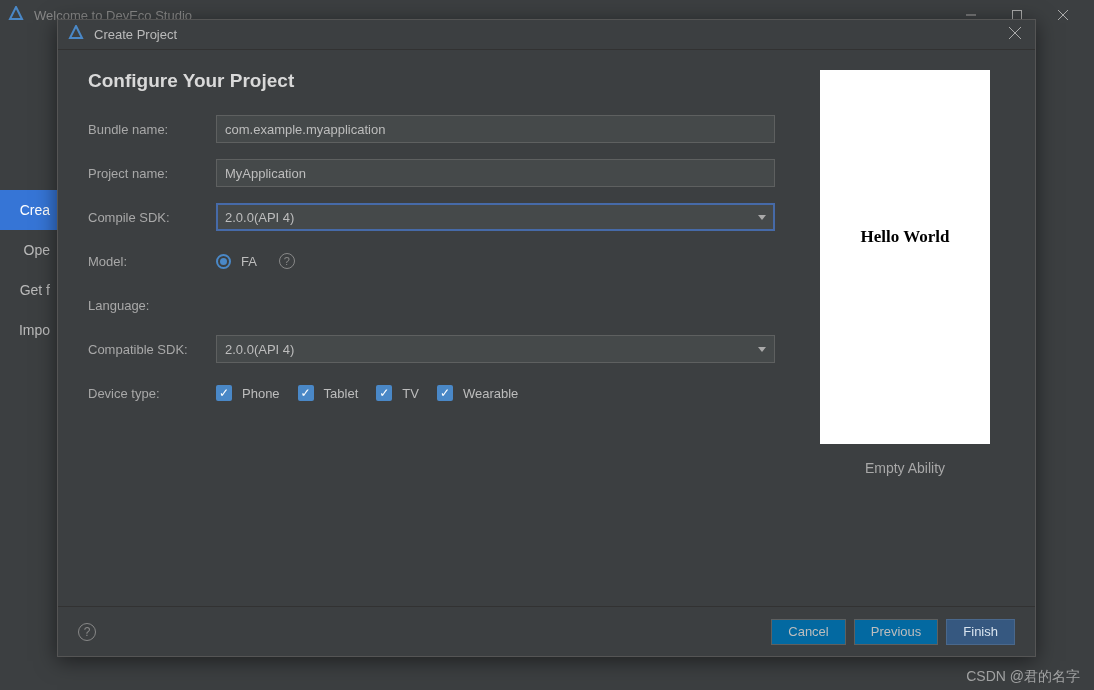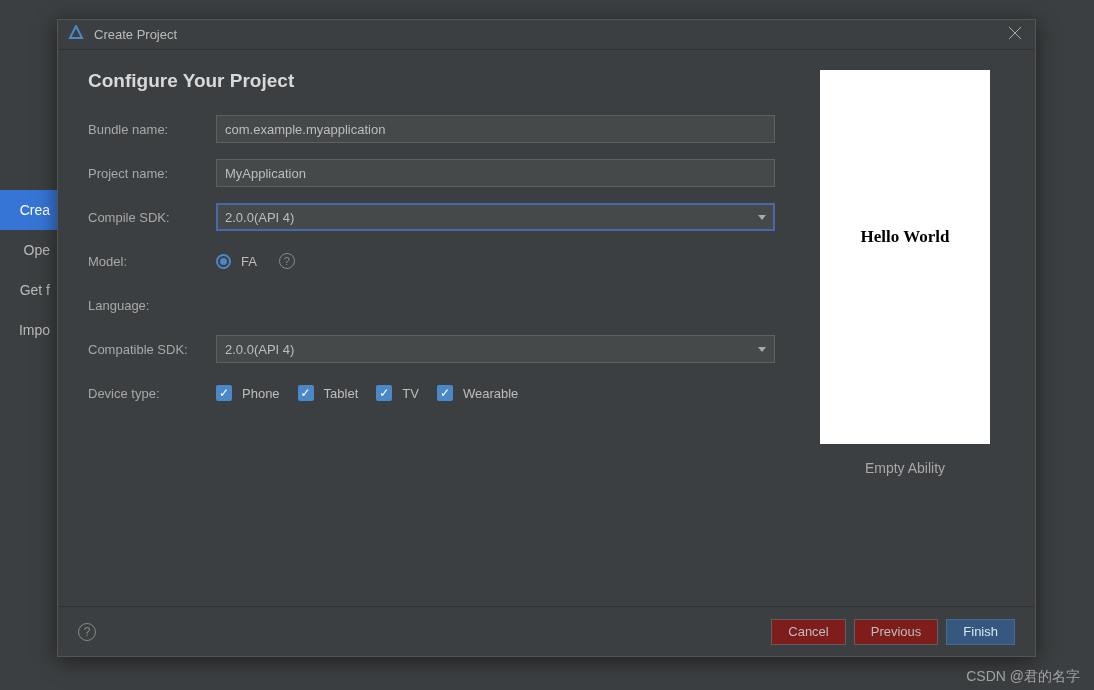--- a/index.html
+++ b/index.html
@@ -45,31 +45,57 @@
 .checkbox { width:16px; height:16px; background:#4a88c7; display:flex; align-items:center; justify-content:center; color:#fff; font-size:12px; border-radius:2px; }
 
 .preview-col { width:200px; margin-left:30px; display:flex; flex-direction:column; align-items:center; }
 .preview-pane { width:170px; height:374px; background:#fff; display:flex; align-items:center; justify-content:center; }
 .preview-text { color:#000; font-weight:bold; font-size:17px; font-family:"Times New Roman",serif; margin-top:-40px; }
 .preview-label { color:#a8a8a8; font-size:14px; margin-top:16px; }
 
 .dialog-footer { height:50px; border-top:1px solid #323232; display:flex; align-items:center; padding:0 20px; }
 .footer-help { width:18px; height:18px; border:1.5px solid #888; border-radius:50%; display:flex; align-items:center; justify-content:center; color:#888; font-size:12px; }
 .footer-btns { margin-left:auto; display:flex; gap:8px; }
-.btn { height:26px; padding:0 16px; font-size:13px; border:1px solid #5e6060; background:#7f1d1d; color:#bdbdbd; cursor:pointer; }
+.btn { height:26px; padding:0 16px; font-size:13px; border:1px solid #5e6060; background:#0369a1; color:#bdbdbd; cursor:pointer; }
 .btn.primary { background:#365880; border-color:#4a688c; color:#d9e4ef; }
 
 .watermark { position:absolute; right:14px; bottom:4px; color:#ccc; font-size:14px; opacity:0.7; }
 
 .tri { width:0; height:0; border-left:4px solid transparent; border-right:4px solid transparent; border-top:5px solid #aaa; }
 </style>
 </head>
 <body>
 
 <div class="main-window">
+  <div class="main-titlebar">
+    <span class="logo">
+      <svg width="16" height="16" viewBox="0 0 16 16">
+          <path d="M8 1 L14 13 L2 13 Z" fill="none" stroke="#4a88c7" stroke-width="2"></path>
+        </svg>
+    </span>
+    <span>Welcome to DevEco Studio</span>
+    <div class="win-controls">
+      <div class="win-btn">
+          <svg width="10" height="10">
+            <line x1="0" y1="5" x2="10" y2="5" stroke="#aaa" stroke-width="1"></line>
+          </svg>
+        </div>
+      <div class="win-btn">
+          <svg width="10" height="10">
+            <rect x="0.5" y="0.5" width="9" height="9" fill="none" stroke="#aaa" stroke-width="1"></rect>
+          </svg>
+        </div>
+      <div class="win-btn">
+          <svg width="10" height="10">
+            <line x1="0" y1="0" x2="10" y2="10" stroke="#aaa"></line>
+            <line x1="10" y1="0" x2="0" y2="10" stroke="#aaa"></line>
+          </svg>
+        </div>
+    </div>
+  </div>
 
   <div class="sidebar">
     <div class="active">Crea</div>
     <div>Ope</div>
     <div>Get f</div>
     <div>Impo</div>
   </div>
 </div>
 
 <div class="dialog">

